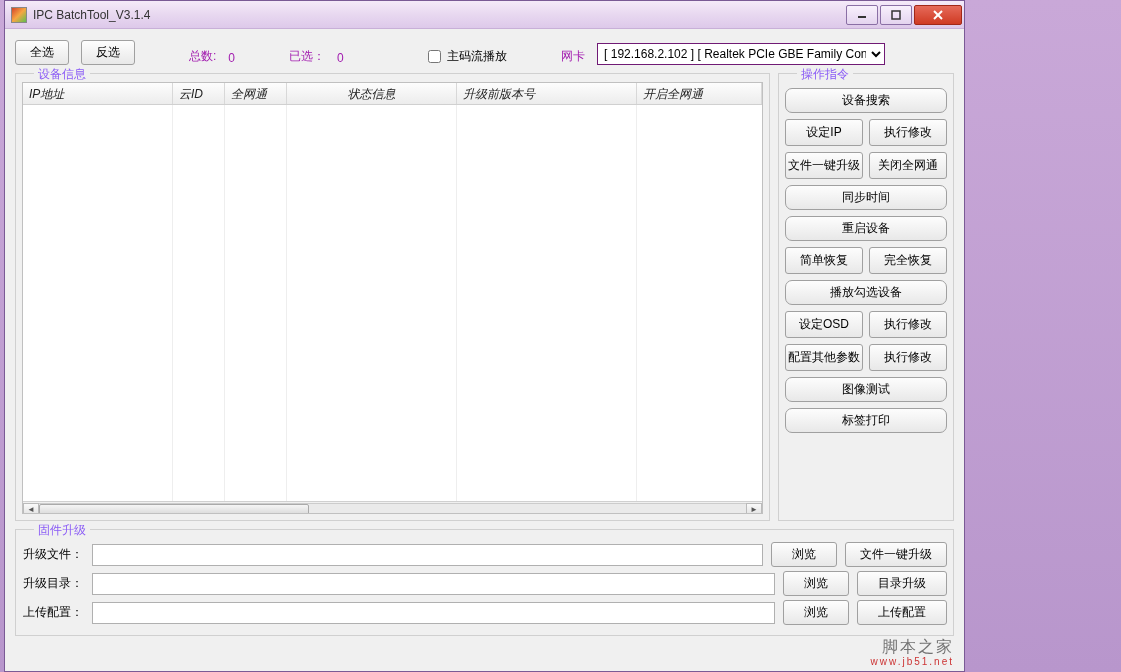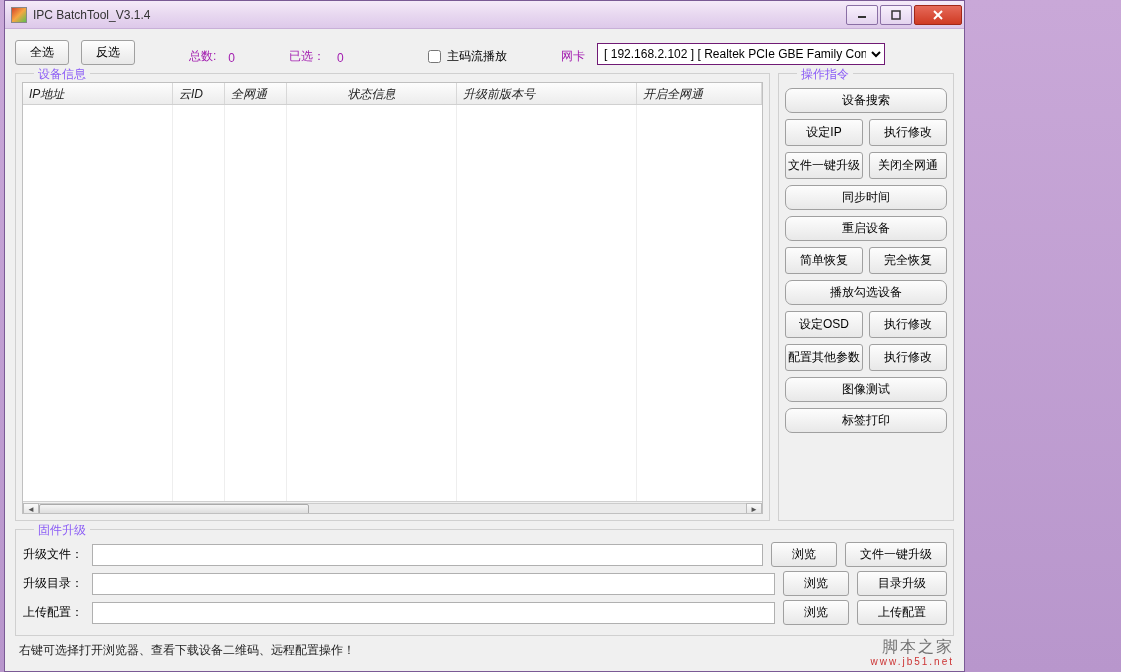--- a/index.html
+++ b/index.html
@@ -346,20 +346,19 @@
         <button class="btn fw-btn" style="min-width:90px">目录升级</button>
       </div>
       <div class="fw-row">
         <span class="fw-label">上传配置：</span>
         <input class="fw-input" value="" style="">
         <button class="btn fw-btn">浏览</button>
         <button class="btn fw-btn" style="min-width:90px">上传配置</button>
       </div>
     </div>
 
-    <div class="footer-text">右键可选择打开浏览器、查看下载设备二维码、远程配置操作！</div>
 
     <div class="watermark">
       <div class="zh">脚本之家</div>
       <div class="en">www.jb51.net</div>
     </div>
   </div>
 </div>
 
 </body></html>

